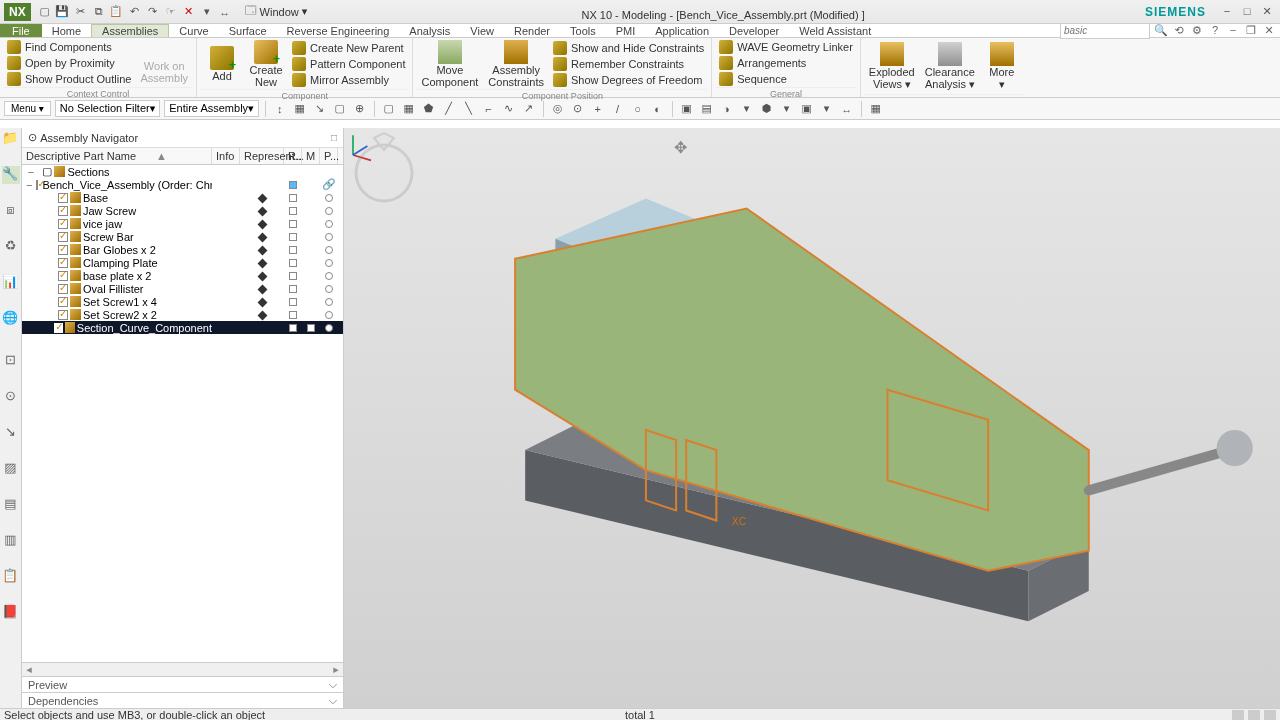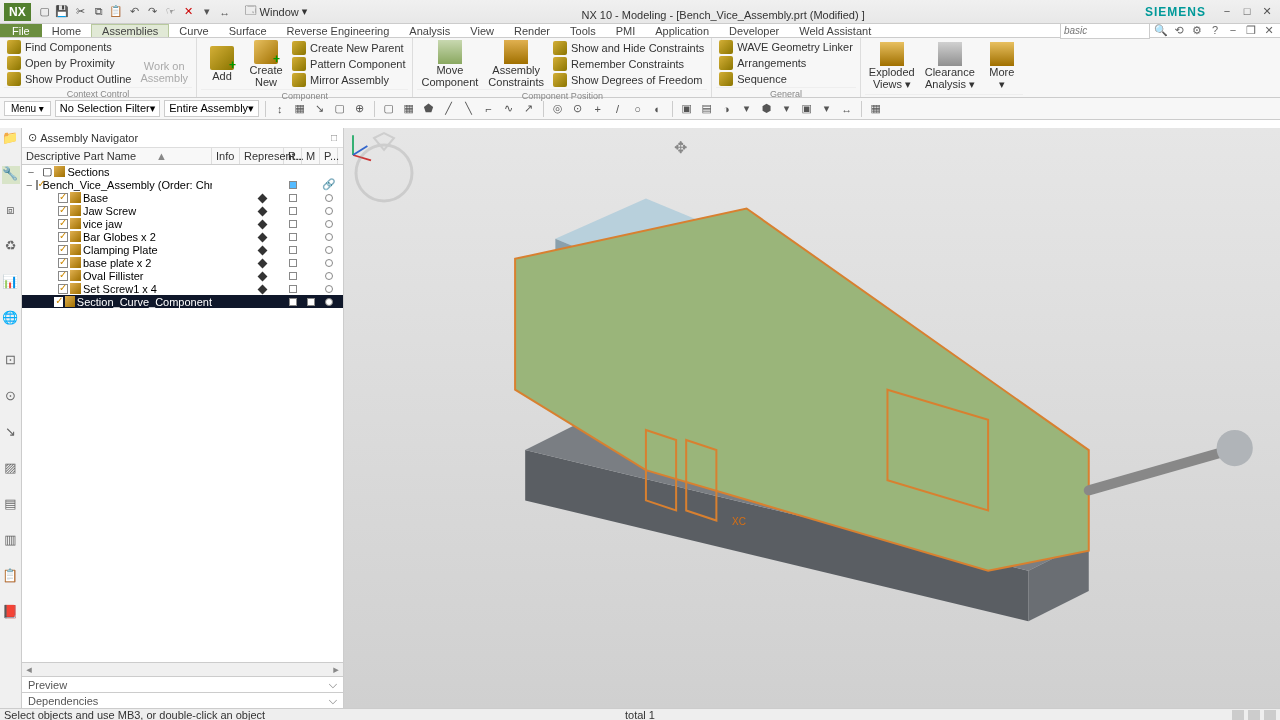--- a/index.html
+++ b/index.html
@@ -426,20 +426,33 @@
             <div class="cell-rep"><span class="diamond"></span></div>
             <div class="cell-r"><span class="sq"></span></div>
             <div class="cell-m"></div>
             <div class="cell-p"><span class="circ"></span></div>
           </div>
           <div class="tree-row">
             <div class="cell-name">
               <span class="indent" style="width:30px"></span>
               <span class="cb on"></span>
               <span class="part-icn"></span>
+              <span>Screw Bar</span>
+            </div>
+            <div class="cell-info"></div>
+            <div class="cell-rep"><span class="diamond"></span></div>
+            <div class="cell-r"><span class="sq"></span></div>
+            <div class="cell-m"></div>
+            <div class="cell-p"><span class="circ"></span></div>
+          </div>
+          <div class="tree-row">
+            <div class="cell-name">
+              <span class="indent" style="width:30px"></span>
+              <span class="cb on"></span>
+              <span class="part-icn"></span>
               <span>Bar Globes x 2</span>
             </div>
             <div class="cell-info"></div>
             <div class="cell-rep"><span class="diamond"></span></div>
             <div class="cell-r"><span class="sq"></span></div>
             <div class="cell-m"></div>
             <div class="cell-p"><span class="circ"></span></div>
           </div>
           <div class="tree-row">
             <div class="cell-name">
@@ -479,20 +492,33 @@
             <div class="cell-r"><span class="sq"></span></div>
             <div class="cell-m"></div>
             <div class="cell-p"><span class="circ"></span></div>
           </div>
           <div class="tree-row">
             <div class="cell-name">
               <span class="indent" style="width:30px"></span>
               <span class="cb on"></span>
               <span class="part-icn"></span>
               <span>Set Screw1 x 4</span>
+            </div>
+            <div class="cell-info"></div>
+            <div class="cell-rep"><span class="diamond"></span></div>
+            <div class="cell-r"><span class="sq"></span></div>
+            <div class="cell-m"></div>
+            <div class="cell-p"><span class="circ"></span></div>
+          </div>
+          <div class="tree-row">
+            <div class="cell-name">
+              <span class="indent" style="width:30px"></span>
+              <span class="cb on"></span>
+              <span class="part-icn"></span>
+              <span>Set Screw2 x 2</span>
             </div>
             <div class="cell-info"></div>
             <div class="cell-rep"><span class="diamond"></span></div>
             <div class="cell-r"><span class="sq"></span></div>
             <div class="cell-m"></div>
             <div class="cell-p"><span class="circ"></span></div>
           </div>
         </div>
       <div class="tree-row sel">
         <div class="cell-name">

